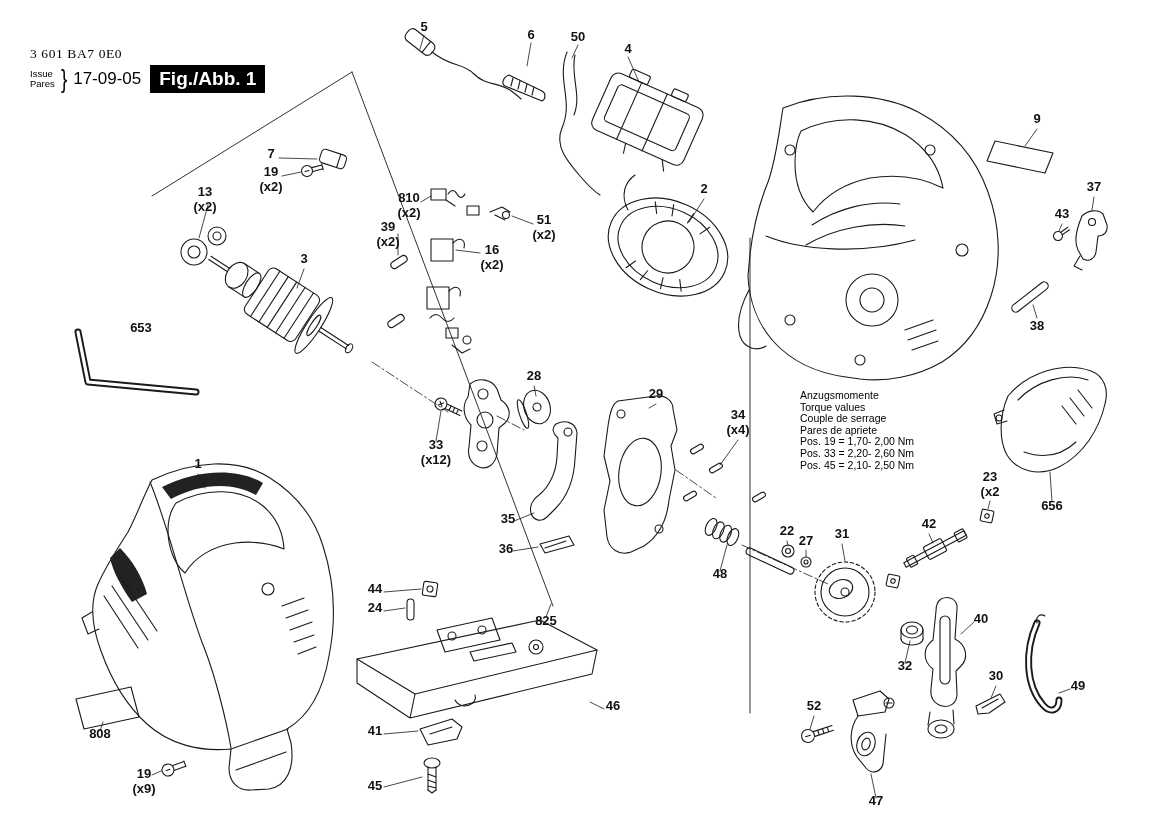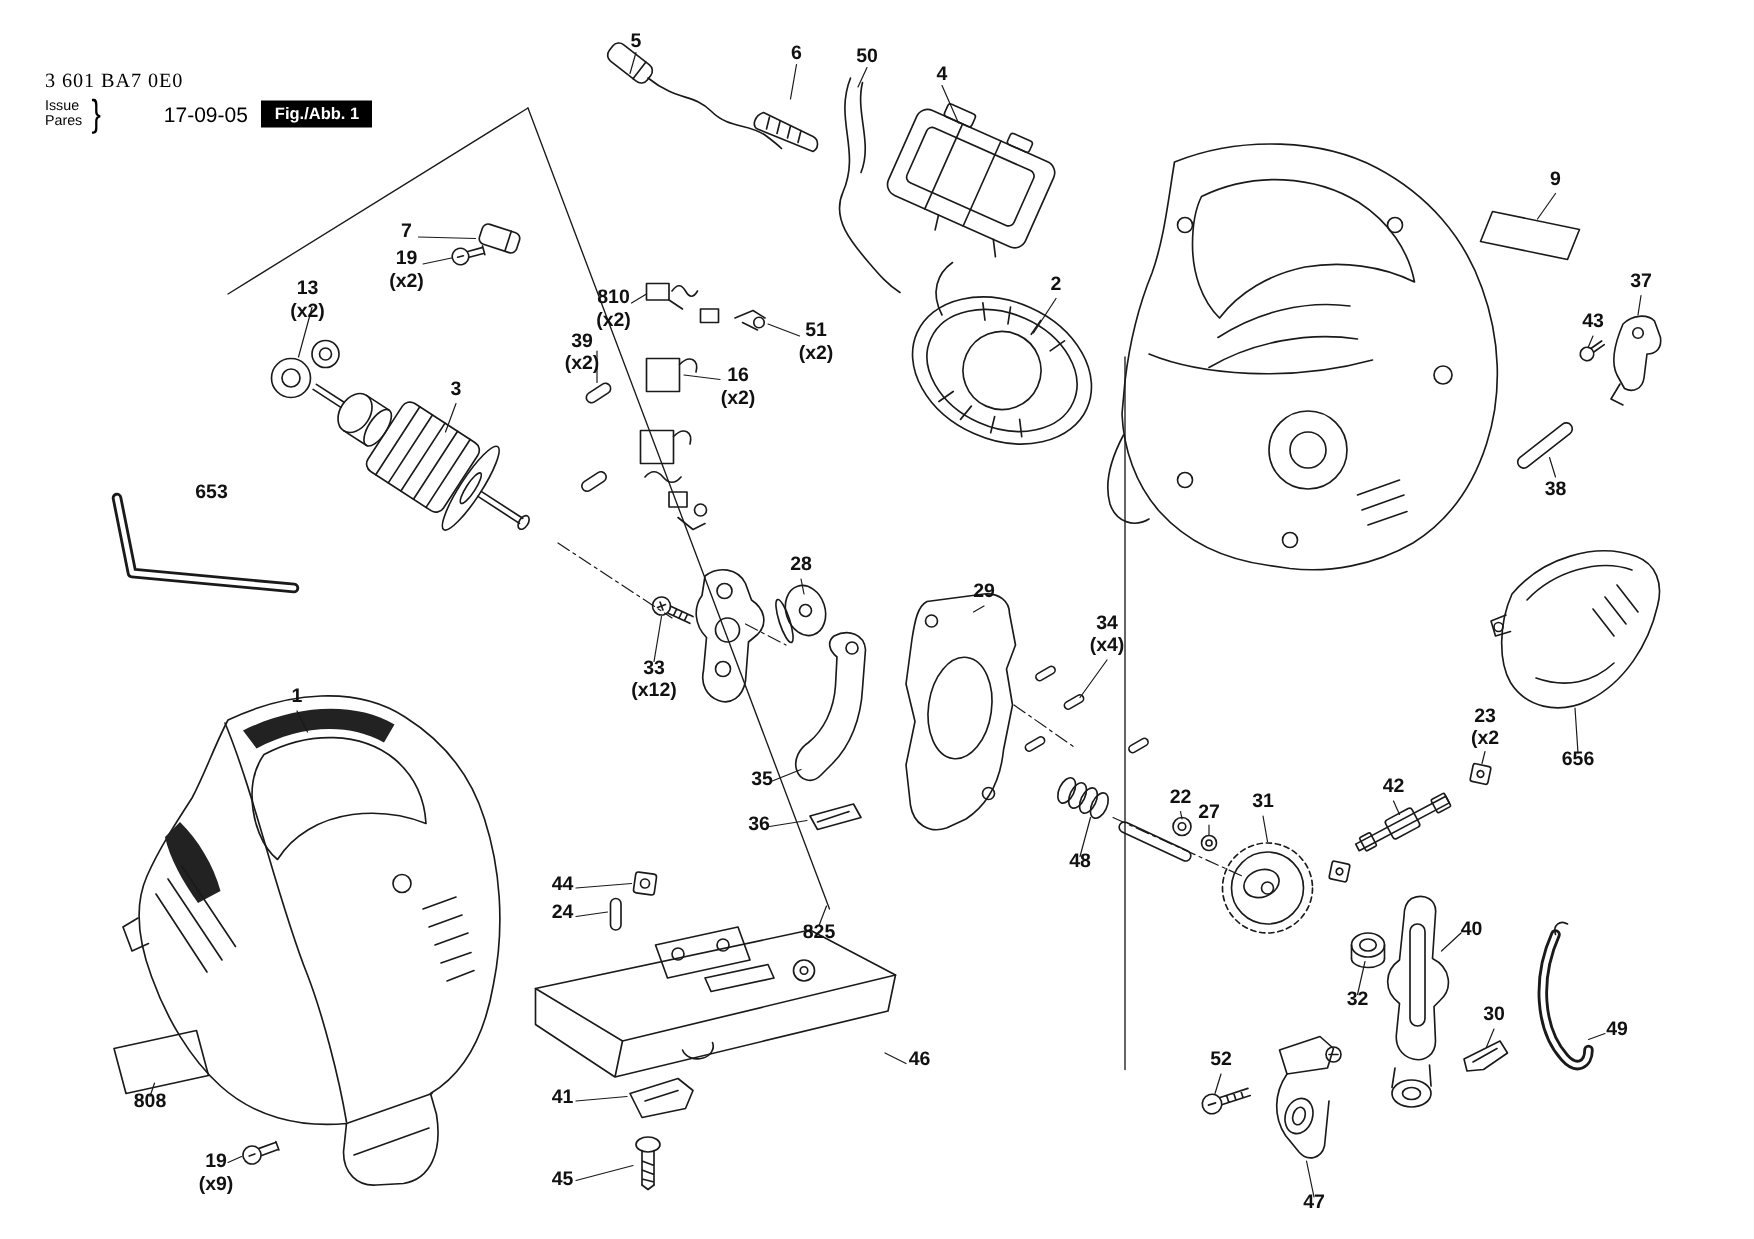--- a/index.html
+++ b/index.html
@@ -5,22 +5,22 @@
   * { box-sizing: border-box; }
   body { margin: 0; background: #e9e9e9; }
   .page { position: relative; width: 1169px; height: 826px; background: #ffffff;
           font-family: "Liberation Sans", sans-serif; color: #000; overflow: hidden; }
   .page svg { position: absolute; left: 0; top: 0; }
   .title-block { position: absolute; left: 30px; top: 46px; }
   .type-number { font-size: 13.5px; letter-spacing: 0.6px; font-family: Liberation Serif, serif; }
   .header-row { display: flex; align-items: center; margin-top: 3px; gap: 5px; }
   .issue-stand { font-size: 9.5px; line-height: 10.5px; }
   .brace { font-size: 25px; font-weight: 300; line-height: 22px; transform: scaleX(0.75); }
-  .date { font-size: 14px; margin-left: 36px; }
-  .fig-box { background: #000; color: #fff; font-weight: bold; font-size: 11px; padding: 3px 9px; margin-left: 4px; }
+  .date { font-size: 17px; }
+  .fig-box { background: #000; color: #fff; font-weight: bold; font-size: 19px; padding: 3px 9px; margin-left: 4px; }
   .note { position: absolute; font-size: 10.5px; line-height: 11.6px; }
   .torque-note { left: 800px; top: 390px; }
   .footer-note { left: 1002px; top: 736px; }
   text.callout { font-family: "Liberation Sans", sans-serif; font-size: 13px; font-weight: bold;
                  fill: #111; text-anchor: middle; }
 </style>
 </head>
 <body>
 
 <div class="page">
@@ -502,15 +502,24 @@
       <div class="issue-stand">
         <div>Issue</div>
         <div>Pares</div>
       </div>
       <div class="brace">}</div>
       <div class="date">17-09-05</div>
       <div class="fig-box">Fig./Abb. 1</div>
     </div>
   </div>
 
+  <div class="note torque-note">
+    <div>Anzugsmomente</div>
+    <div>Torque values</div>
+    <div>Couple de serrage</div>
+    <div>Pares de apriete</div>
+    <div>Pos. 19 = 1,70- 2,00 Nm</div>
+    <div>Pos. 33 = 2,20- 2,60 Nm</div>
+    <div>Pos. 45 = 2,10- 2,50 Nm</div>
+  </div>
 
 
 </div>
 
 </body></html>

